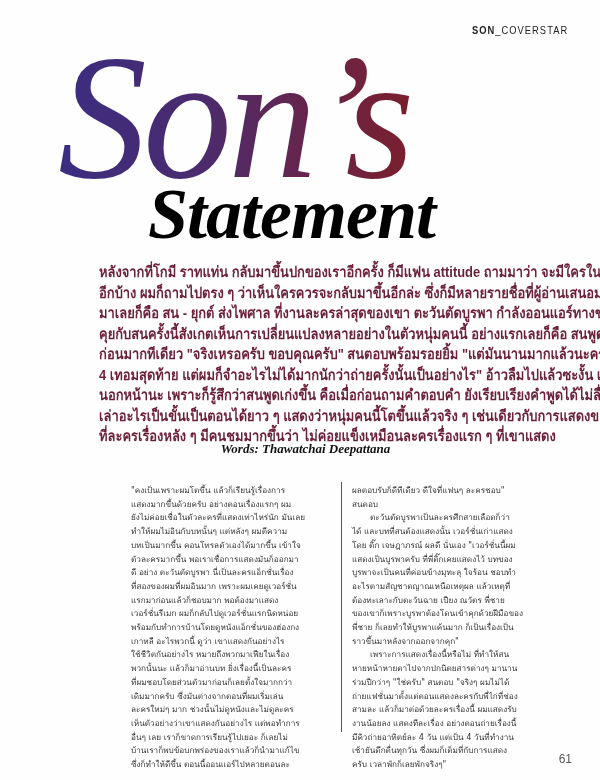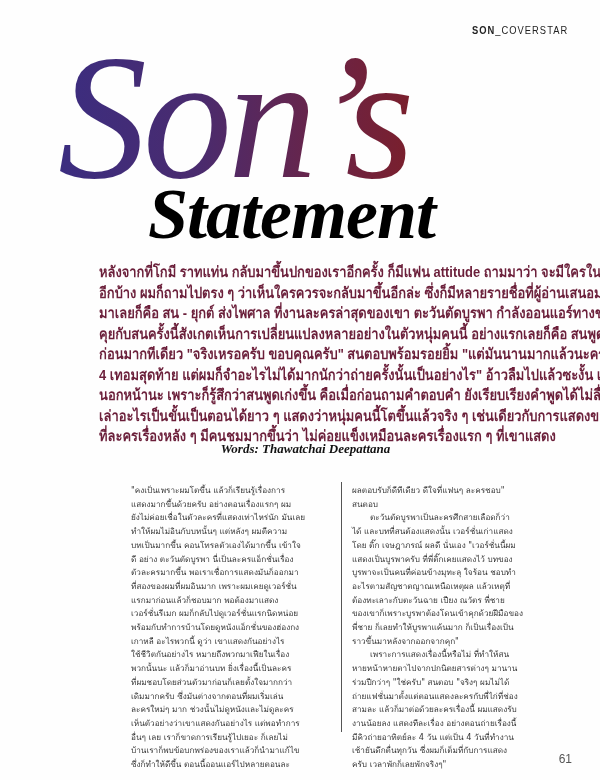--- a/index.html
+++ b/index.html
@@ -100,22 +100,22 @@
 
 <div class="byline">Words: Thawatchai Deepattana</div>
 
 <div class="columns">
   <div class="col col-left">
     <div>"คงเป็นเพราะผมโตขึ้น แล้วก็เรียนรู้เรื่องการ</div>
     <div>แสดงมากขึ้นด้วยครับ อย่างตอนเรื่องแรกๆ ผม</div>
     <div>ยังไม่ค่อยเชื่อในตัวละครที่แสดงเท่าไหร่นัก มันเลย</div>
     <div>ทำให้ผมไม่อินกับบทนั้นๆ แต่หลังๆ ผมตีความ</div>
     <div>บทเป็นมากขึ้น คอนโทรลตัวเองได้มากขึ้น เข้าใจ</div>
+    <div>ตัวละครมากขึ้น พอเราเชื่อการแสดงมันก็ออกมา</div>
     <div>ดี อย่าง ตะวันตัดบูรพา นี่เป็นละครแอ็กชั่นเรื่อง</div>
-    <div>ตัวละครมากขึ้น พอเราเชื่อการแสดงมันก็ออกมา</div>
     <div>ที่สองของผมที่ผมอินมาก เพราะผมเคยดูเวอร์ชั่น</div>
     <div>แรกมาก่อนแล้วก็ชอบมาก พอต้องมาแสดง</div>
     <div>เวอร์ชั่นรีเมก ผมก็กลับไปดูเวอร์ชั่นแรกนิดหน่อย</div>
     <div>พร้อมกับทำการบ้านโดยดูหนังแอ็กชั่นของฮ่องกง</div>
     <div>เกาหลี อะไรพวกนี้ ดูว่า เขาแสดงกันอย่างไร</div>
     <div>ใช้ชีวิตกันอย่างไร หมายถึงพวกมาเฟียในเรื่อง</div>
     <div>พวกนั้นนะ แล้วก็มาอ่านบท ยิ่งเรื่องนี้เป็นละคร</div>
     <div>ที่ผมชอบโดยส่วนตัวมาก่อนก็เลยตั้งใจมากกว่า</div>
     <div>เดิมมากครับ ซึ่งมันต่างจากตอนที่ผมเริ่มเล่น</div>
     <div>ละครใหม่ๆ มาก ช่วงนั้นไม่ดูหนังและไม่ดูละคร</div>

